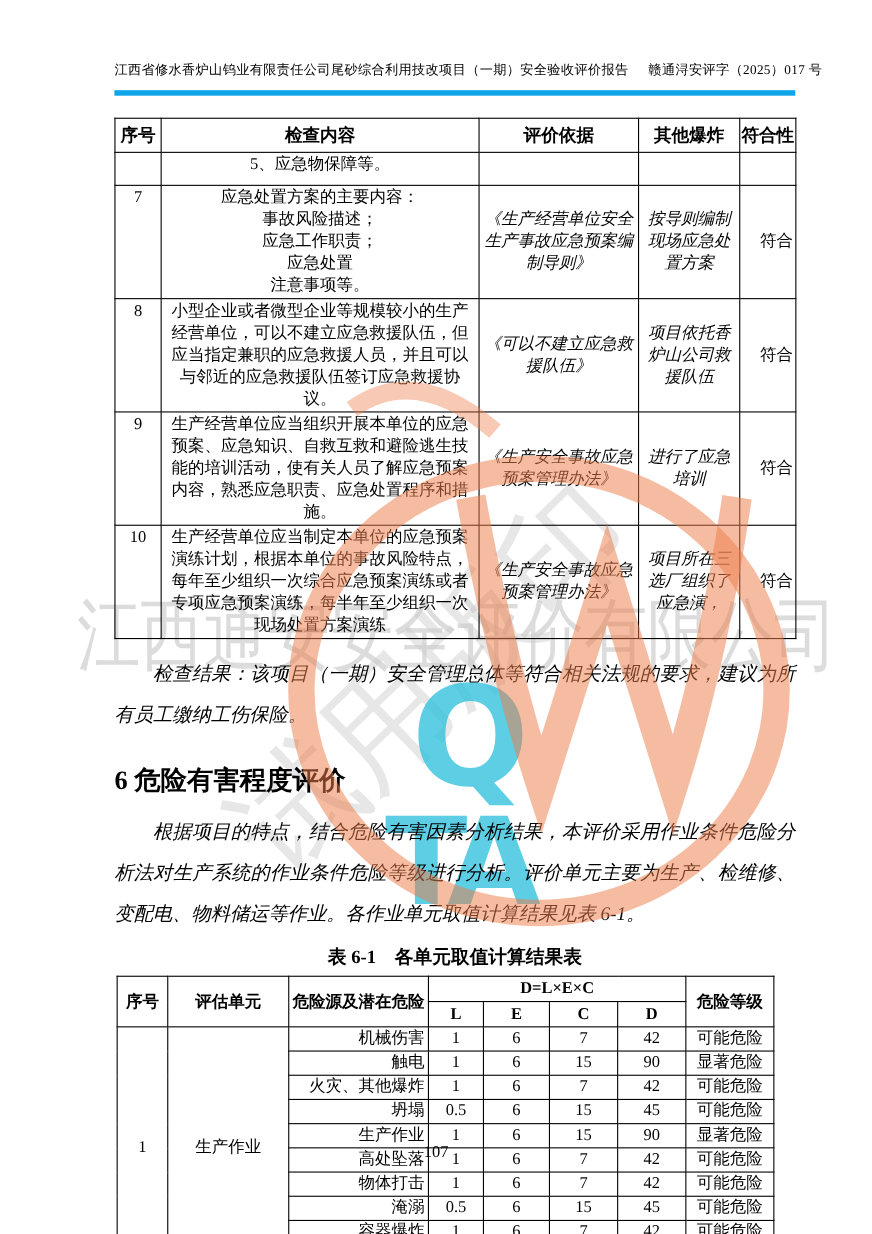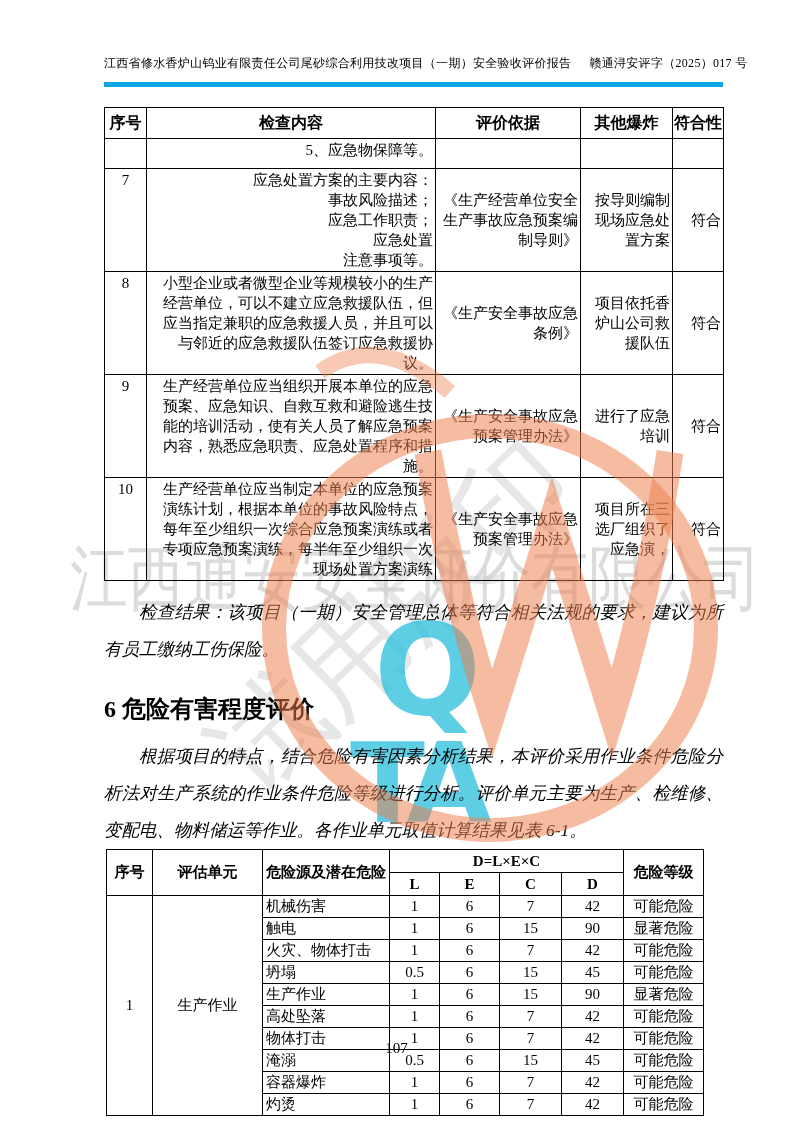--- a/index.html
+++ b/index.html
@@ -9,34 +9,34 @@
   .docheader{font-size:12px;white-space:nowrap;padding-bottom:10px;border-bottom:5px solid #0ea5e9;
              letter-spacing:.3px;}
   .gap{display:inline-block;width:18px;}
   table{border-collapse:collapse;table-layout:fixed;}
   td,th{border:1px solid #000;overflow:hidden;}
   
   .t1{width:619px;}
   .t1 th{font-size:16px;font-weight:bold;height:30px;text-align:center;padding:0;}
   .t1 td{font-size:15px;line-height:20px;padding:1px 2px;vertical-align:middle;}
   .t1 td.c-num{text-align:center;vertical-align:top;}
-  .t1 td.c-content{vertical-align:top;text-align:right;}
-  .t1 td.c-basis,.t1 td.c-sit{text-align:right;}
+  .t1 td.c-content{vertical-align:top;text-align:center;}
+  .t1 td.c-basis,.t1 td.c-sit{text-align:center;font-style:italic;}
   .t1 td.c-comp{text-align:right;}
   .t1 tr.r0{height:30px;} .t1 tr.r1{height:102px;} .t1 tr.r2{height:82px;}
   .t1 tr.r3{height:82px;}  .t1 tr.r4{height:92px;}
   
   .para{font-size:17.5px;line-height:37px;text-indent:2em;text-align:justify;margin:13px 0 0 0;font-style:italic;}
   .h6{font-size:24px;font-weight:bold;margin:25px 0 0 0;}
   .tbl-title{font-size:17px;font-weight:bold;text-align:center;margin:9px 0 6px 0;}
   
   .t2{width:597px;margin-left:2px;}
   .t2 th{font-size:15px;font-weight:bold;height:22px;text-align:center;padding:0;}
   .t2 td{font-size:15px;line-height:19px;height:21px;padding:0 3px;text-align:center;}
-  .t2 td.c-hazard{text-align:left;}
+  .t2 td.c-hazard{text-align:right;}
   .footer{position:absolute;top:1040px;left:0;width:100%;text-align:center;
           font-size:15px;z-index:1;}
   
   .wm{pointer-events:none;}
   .wm-company{position:absolute;left:70px;top:536px;z-index:0;font-size:72px;line-height:84px;
               color:#c8c8c8;opacity:.62;white-space:nowrap;transform:scaleX(.8);
               transform-origin:left top;font-family:"Liberation Sans",sans-serif;}
   .wm-diagonal{position:absolute;left:168px;top:542px;z-index:0;font-size:112px;
                color:#cccccc;opacity:.45;white-space:nowrap;transform:rotate(-44deg);
                font-family:"Liberation Sans",sans-serif;}
@@ -97,21 +97,21 @@
             </td>
             <td class="c-basis">《生产经营单位安全生产事故应急预案编制导则》</td>
             <td class="c-sit">按导则编制现场应急处置方案</td>
             <td class="c-comp">符合</td>
           </tr>
           <tr class="r2">
             <td class="c-num">8</td>
             <td class="c-content">
               <div>小型企业或者微型企业等规模较小的生产经营单位，可以不建立应急救援队伍，但应当指定兼职的应急救援人员，并且可以与邻近的应急救援队伍签订应急救援协议。</div>
             </td>
-            <td class="c-basis">《生产安全事故应急条例》</td>
+            <td class="c-basis">《可以不建立应急救援队伍》</td>
             <td class="c-sit">项目依托香炉山公司救援队伍</td>
             <td class="c-comp">符合</td>
           </tr>
           <tr class="r3">
             <td class="c-num">9</td>
             <td class="c-content">
               <div>生产经营单位应当组织开展本单位的应急预案、应急知识、自救互救和避险逃生技能的培训活动，使有关人员了解应急预案内容，熟悉应急职责、应急处置程序和措施。</div>
             </td>
             <td class="c-basis">《生产安全事故应急预案管理办法》</td>
             <td class="c-sit">进行了应急培训</td>
@@ -128,20 +128,21 @@
           </tr>
         </tbody>
     </table>
 
     <p class="para">检查结果：该项目（一期）安全管理总体等符合相关法规的要求，建议为所有员工缴纳工伤保险。</p>
 
     <h2 class="h6">6 危险有害程度评价</h2>
 
     <p class="para">根据项目的特点，结合危险有害因素分析结果，本评价采用作业条件危险分析法对生产系统的作业条件危险等级进行分析。评价单元主要为生产、检维修、变配电、物料储运等作业。各作业单元取值计算结果见表 6-1。</p>
 
+    <div class="tbl-title">表 6-1　各单元取值计算结果表</div>
 
     <table class="t2">
       <colgroup>
         <col style="width:46px">
           <col style="width:110px">
           <col style="width:127px">
         <col style="width:50px">
           <col style="width:60px">
           <col style="width:62px">
         <col style="width:62px">
@@ -175,21 +176,21 @@
           </tr>
           <tr>
             <td class="c-hazard">触电</td>
             <td class="c-l">1</td>
             <td class="c-e">6</td>
             <td class="c-c">15</td>
             <td class="c-d">90</td>
             <td class="c-level">显著危险</td>
           </tr>
           <tr>
-            <td class="c-hazard">火灾、物体打击</td>
+            <td class="c-hazard">火灾、其他爆炸</td>
             <td class="c-l">1</td>
             <td class="c-e">6</td>
             <td class="c-c">7</td>
             <td class="c-d">42</td>
             <td class="c-level">可能危险</td>
           </tr>
           <tr>
             <td class="c-hazard">坍塌</td>
             <td class="c-l">0.5</td>
             <td class="c-e">6</td>

